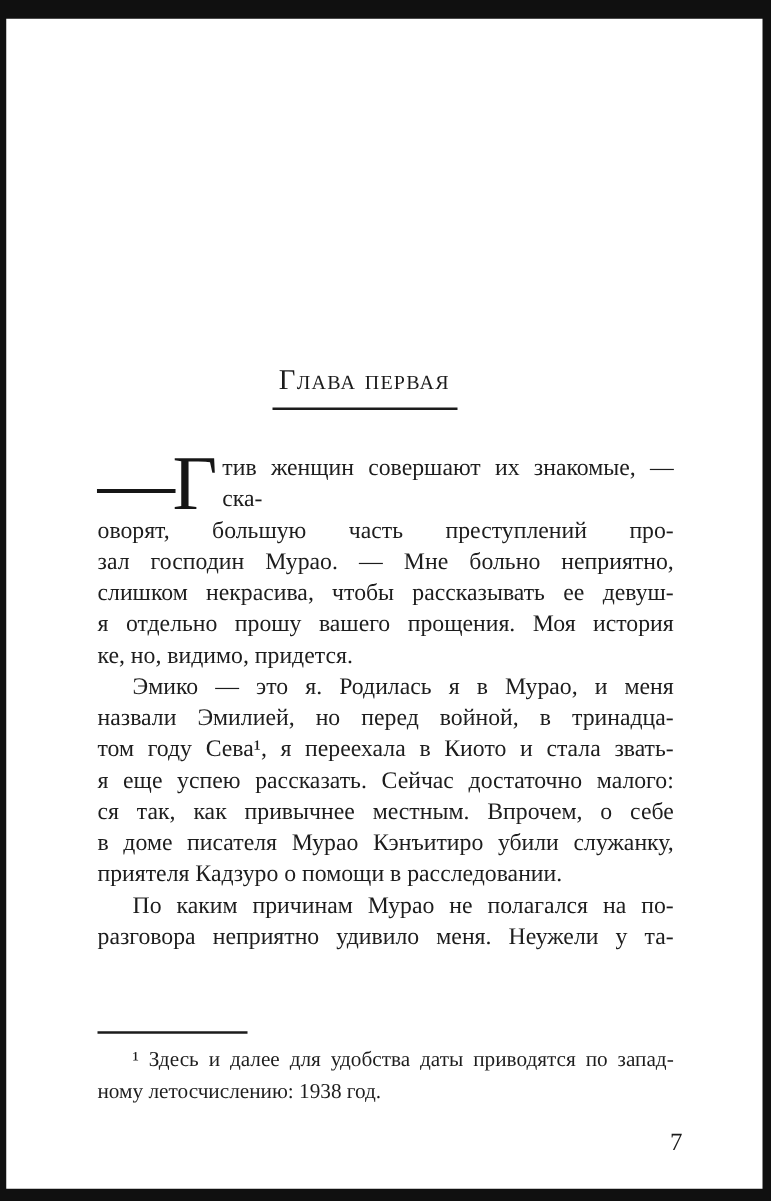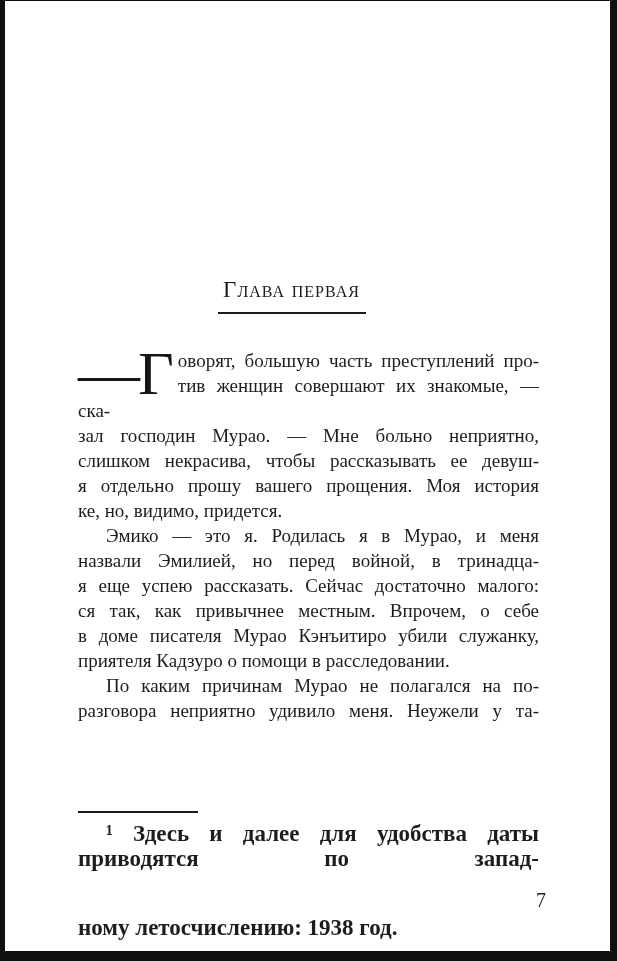--- a/index.html
+++ b/index.html
@@ -5,21 +5,21 @@
   html, body { margin: 0; padding: 0; }
   body {
     width: 617px; height: 961px;
     background: #101010;
     font-family: "Liberation Serif", "DejaVu Serif", serif;
     overflow: hidden;
   }
   .frame {
     width: 617px; height: 961px;
     box-sizing: border-box;
-    padding: 1px 7px 10px 5px;
+    padding: 15px 7px 10px 5px;
     background: #101010;
   }
   .paper {
     position: relative;
     width: 100%; height: 100%;
     background: #ffffff;
     color: #1d1d1d;
   }
   .heading-wrap {
     position: absolute;
@@ -67,27 +67,26 @@
     position: absolute;
     top: 810px; left: 73px;
     width: 461px;
   }
   .footnote-rule {
     width: 120px; height: 2px;
     background: #1c1c1c;
     margin: 0 0 8px 0;
   }
   .fn-line {
-    font-size: 23px;
+    font-size: 17px;
     line-height: 25px;
     text-align: justify;
     text-align-last: justify;
-    font-weight: bold;
   }
-  .fn-line.last { text-align-last: left; margin-top: 44px; }
+  .fn-line.last { text-align-last: left; }
   .fn-line.indent { text-indent: 28px; }
   .page-number {
     position: absolute;
     top: 888px; left: 73px;
     width: 468px;
     text-align: right;
     font-size: 20px;
     color: #1b1b1b;
   }
 </style>
@@ -99,31 +98,32 @@
 
     <div class="heading-wrap">
       <div class="chapter-heading">Глава первая</div>
       <div class="heading-rule"></div>
     </div>
 
     <div class="body-text">
 
       <div class="para">
         <span class="dropcap">—Г</span>
+        <div class="line">тив женщин совершают их знакомые, — ска-</div>
         <div class="line">оворят, большую часть преступлений про-</div>
-        <div class="line">тив женщин совершают их знакомые, — ска-</div>
         <div class="line">зал господин Мурао. — Мне больно неприятно,</div>
         <div class="line">слишком некрасива, чтобы рассказывать ее девуш-</div>
         <div class="line">я отдельно прошу вашего прощения. Моя история</div>
         <div class="line last">ке, но, видимо, придется.</div>
       </div>
 
       <div class="para">
         <div class="line indent">Эмико — это я. Родилась я в Мурао, и меня</div>
         <div class="line">назвали Эмилией, но перед войной, в тринадца-</div>
+        <div class="line">том году Сева¹, я переехала в Киото и стала звать-</div>
         <div class="line">я еще успею рассказать. Сейчас достаточно малого:</div>
         <div class="line">ся так, как привычнее местным. Впрочем, о себе</div>
         <div class="line">в доме писателя Мурао Кэнъитиро убили служанку,</div>
         <div class="line last">приятеля Кадзуро о помощи в расследовании.</div>
       </div>
 
       <div class="para">
         <div class="line indent">По каким причинам Мурао не полагался на по-</div>
         <div class="line">разговора неприятно удивило меня. Неужели у та-</div>
       </div>

